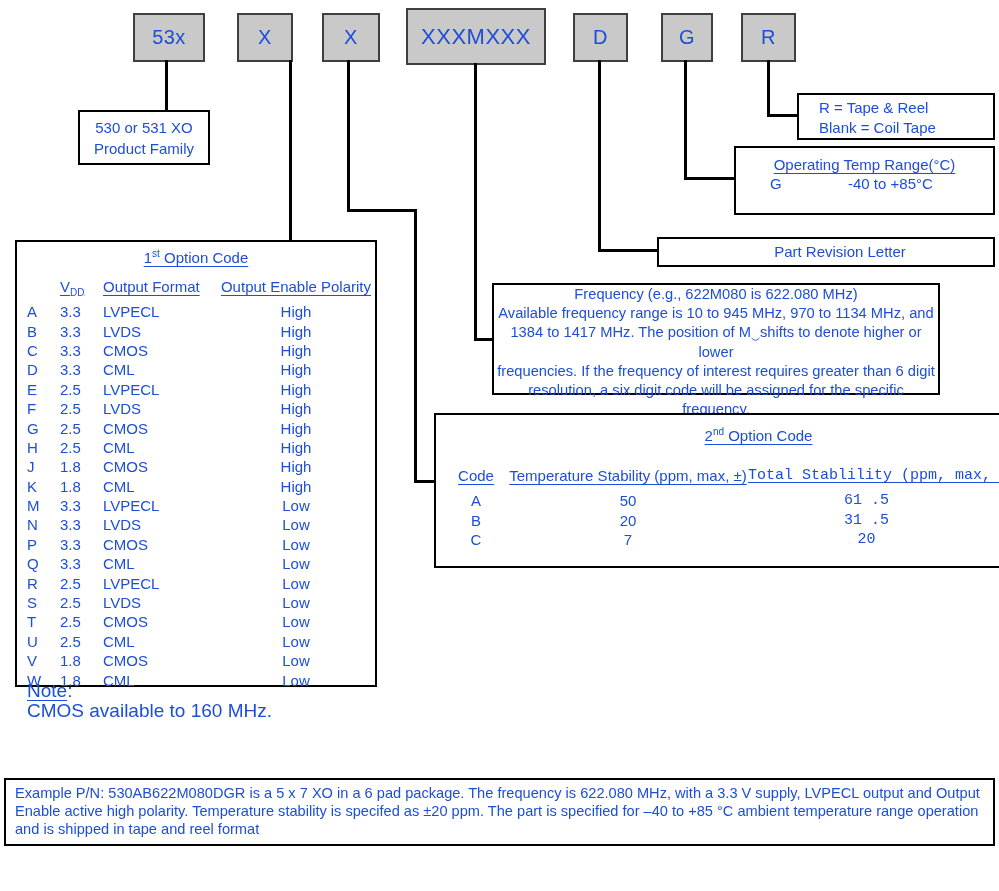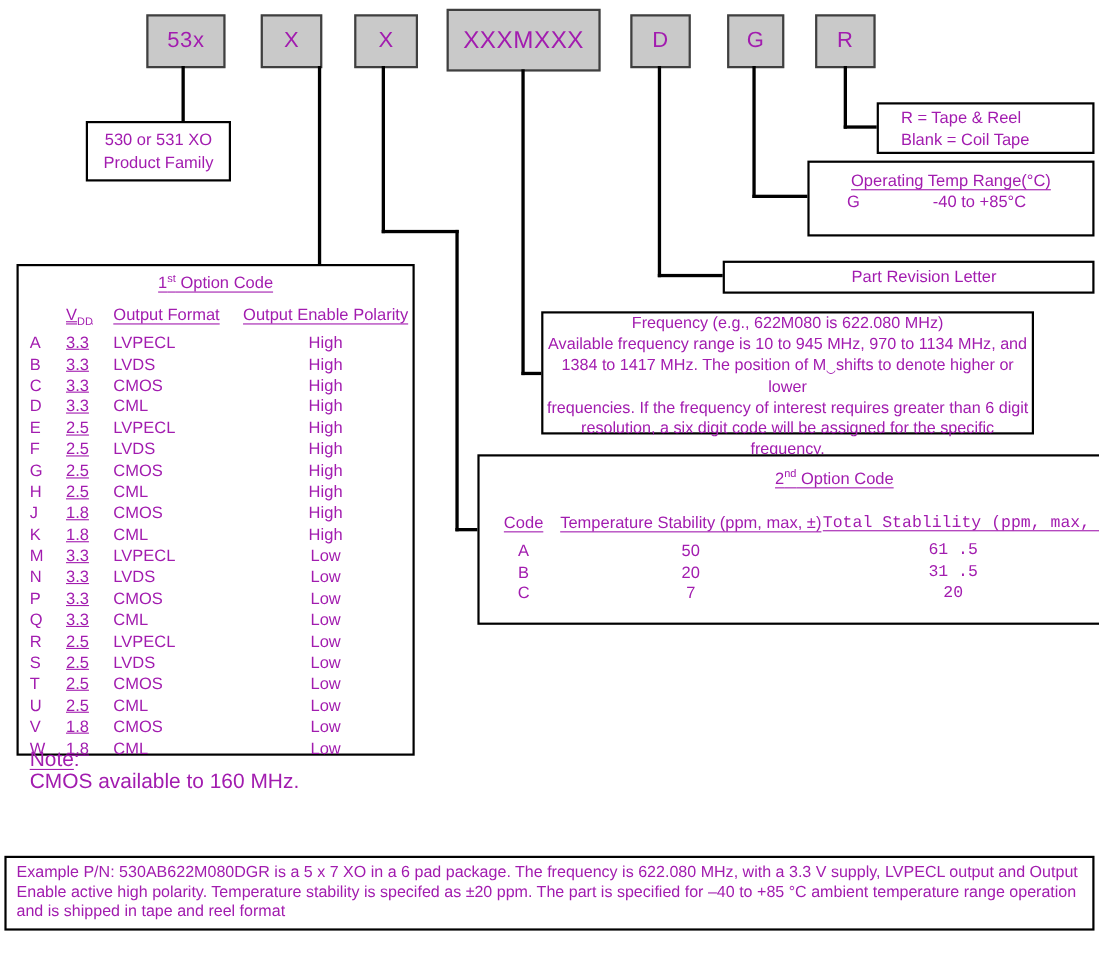--- a/index.html
+++ b/index.html
@@ -1,38 +1,38 @@
 <!DOCTYPE html>
 <html><head>
 <meta charset="utf-8">
 <style>
   html,body { margin:0; padding:0; background:#ffffff; }
   .canvas {
     position:relative; width:999px; height:891px; background:#ffffff;
-    font-family:"Liberation Sans", sans-serif; color:#a21caf; overflow:hidden;
+    font-family:"Liberation Sans", sans-serif; color:#1d4ed8; overflow:hidden;
   }
   .gbox {
     position:absolute; background:#c9c9c9; border:2px solid #3f3f3f;
     display:flex; align-items:center; justify-content:center;
     font-size:20px; box-sizing:border-box; letter-spacing:0.5px;
   }
   .wbox { position:absolute; background:#ffffff; border:2px solid #000; box-sizing:border-box; }
   .line { position:absolute; background:#000; }
   .u { text-decoration:underline; text-underline-offset:3px; }
   .ctr { text-align:center; }
   sup { font-size:10px; line-height:0; }
   sub { font-size:10px; line-height:0; }
   table { border-collapse:collapse; table-layout:fixed; }
   td, th { padding:0; font-weight:normal; font-size:15px; white-space:nowrap; overflow:visible; }
   
   .t1 { position:absolute; top:36px; left:7px; width:352px; }
   .t1 th { height:24px; vertical-align:top; text-align:left; }
   .t1 td { height:19.4px; text-align:left; }
   .t1 .c0 { width:33px; padding-left:3px; }
-  .t1 .c1 { width:43px;text-decoration:underline; }
+  .t1 .c1 { width:43px; }
   .t1 .c2 { width:113px; }
   .t1 .c3 { width:160px; text-align:center; }
   .t1 th.c3 { text-align:center; }
   
   .t2 { position:absolute; top:52px; left:8px; width:541px; }
   .t2 th { height:24px; vertical-align:top; text-align:center; }
   .t2 td { height:19.4px; text-align:center; }
   .t2 .c0 { width:64px; }
   .t2 .c1 { width:240px; }
   .t2 .c2 { width:237px;font-family:Liberation Mono, monospace; }

